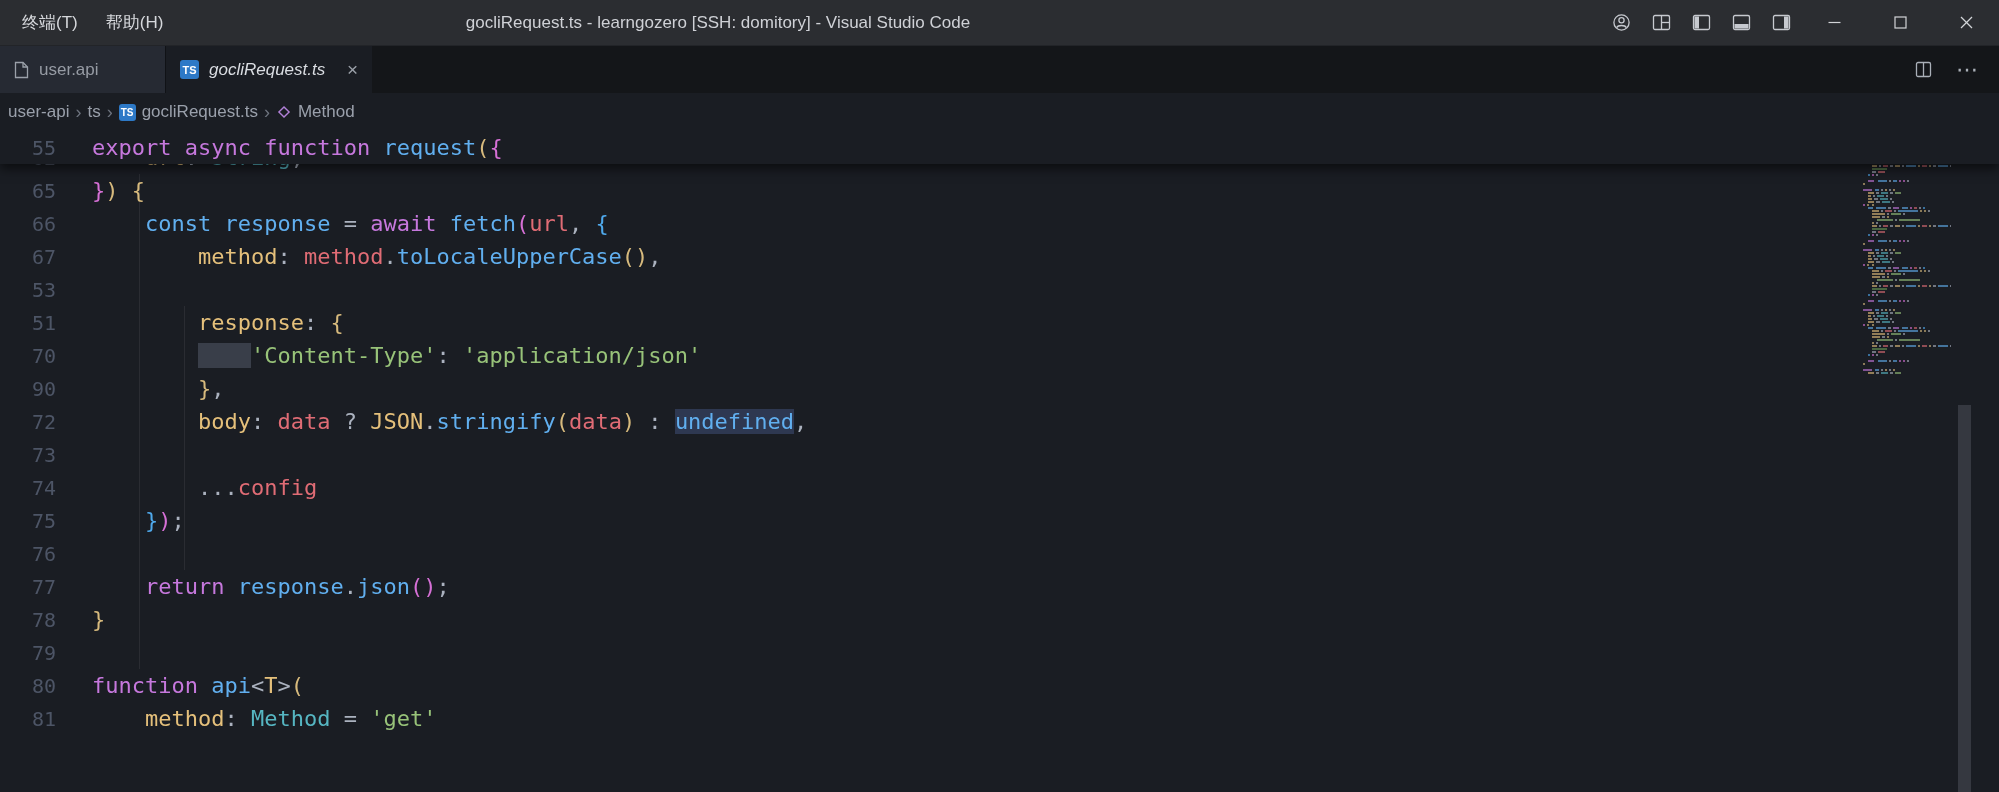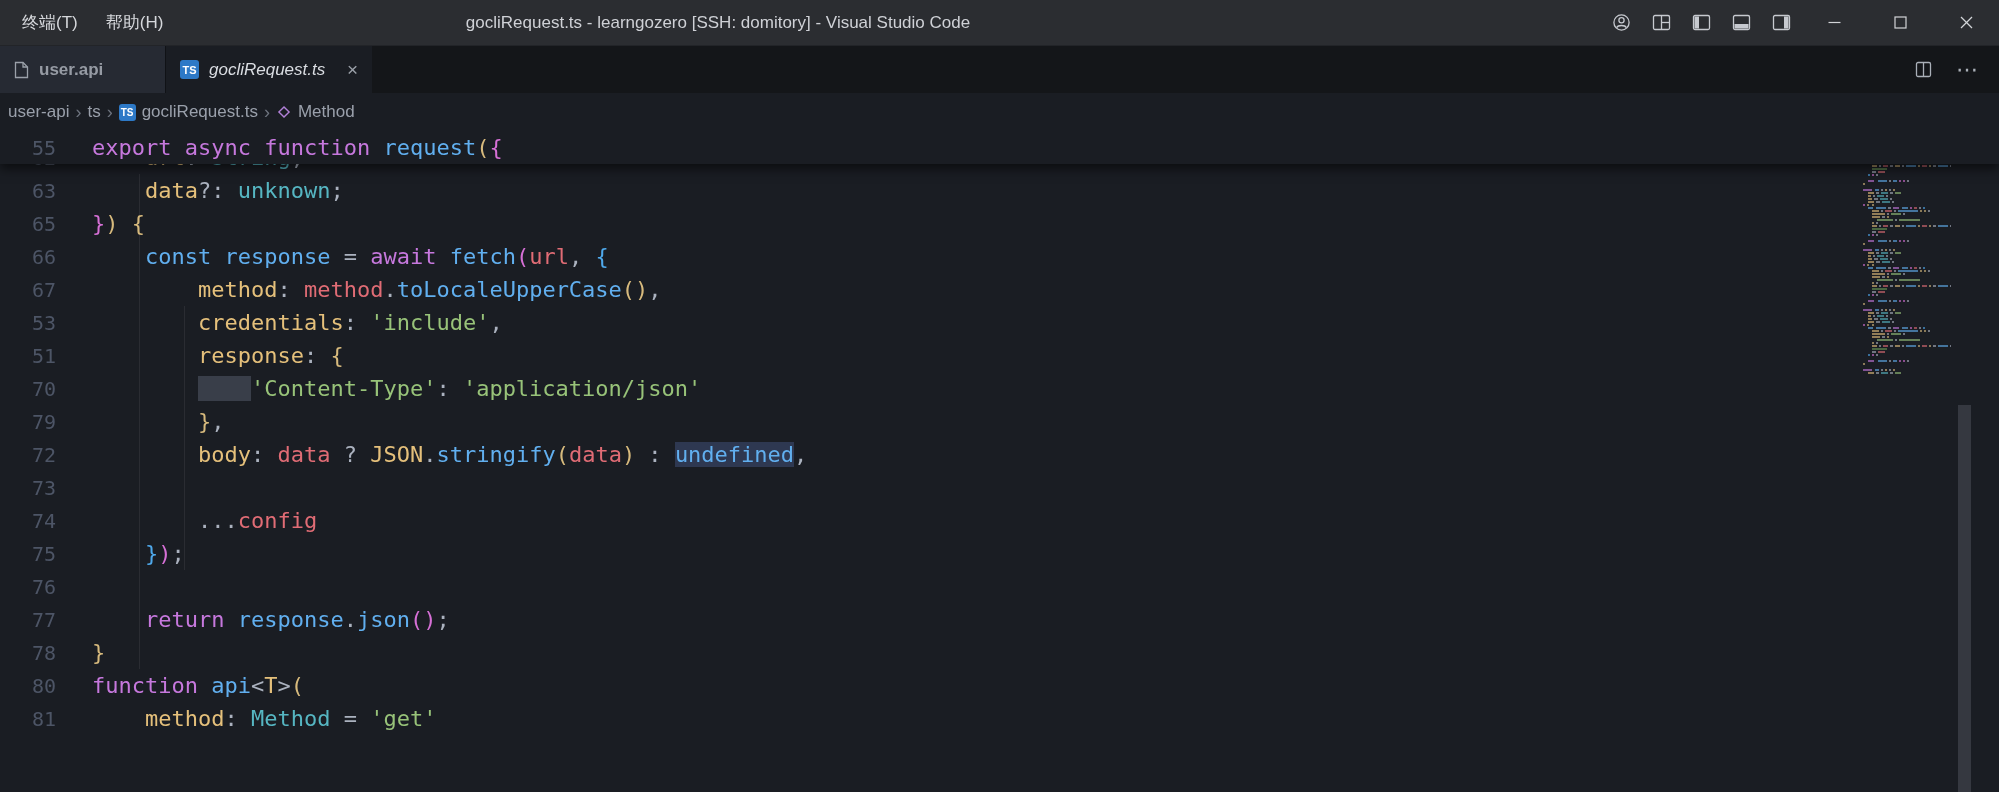--- a/index.html
+++ b/index.html
@@ -13,21 +13,21 @@
   .menu-item { padding:0 14px; display:flex; align-items:center; height:100%; cursor:default; }
   .window-title { position:absolute; left:718px; transform:translateX(-50%);
                   white-space:nowrap; color:#cfd1d6; }
   .tb-right { margin-left:auto; display:flex; align-items:center; height:100%; }
   .tb-icon { width:40px; height:100%; display:flex; align-items:center; justify-content:center; }
   .win-btn { width:66px; height:100%; display:flex; align-items:center; justify-content:center; }
 
   
   .tabbar { height:47px; background:#141619; display:flex; align-items:stretch; position:relative; }
   .tab { display:flex; align-items:center; padding:0 14px; gap:10px; font-size:17px; cursor:default; }
-  .tab.inactive { background:#262a33; color:#969ba4; width:166px; border-right:1px solid #101216;font-weight:bold; }
+  .tab.inactive { background:#262a33; color:#969ba4; width:166px; border-right:1px solid #101216; }
   .tab.active   { background:#1a1d23; color:#dadde2; width:206px; }
   .tab.active .tab-label { font-style:italic; }
   .tab-close { margin-left:auto; color:#9aa0a8; font-size:19px; line-height:1; }
   .ts-badge { width:19px; height:19px; border-radius:3px; background:#2d79c7; color:#ffffff;
               font-weight:bold; font-size:11px; display:flex; align-items:center; justify-content:center; flex:none; }
   .ts-badge.small { width:17px; height:17px; font-size:10px; }
   .tab-actions { margin-left:auto; display:flex; align-items:center; padding-right:14px; gap:8px; }
   .tab-action { width:36px; height:36px; display:flex; align-items:center; justify-content:center;
                 color:#aab0b8; font-size:22px; }
 
@@ -173,35 +173,35 @@
     <span>Method</span>
   </span>
 </div>
 
 <div class="editor">
   <div class="guide" id="guide-1"></div>
   <div class="guide" id="guide-2"></div>
 
   <div class="code">
       <div class="row"><span class="num">62</span><span class="txt"><span style="color: rgb(171, 178, 191);">    </span><span style="color: rgb(229, 192, 123);">url</span><span style="color: rgb(171, 178, 191);">: </span><span style="color: rgb(86, 182, 194);">string</span><span style="color: rgb(171, 178, 191);">;</span></span></div>
-      <div class="row"><span class="num">63</span><span class="txt"><span style="color: rgb(171, 178, 191);">    </span><span style="color: rgb(229, 192, 123);">data</span><span style="color: rgb(171, 178, 191);">?: </span><span style="color: rgb(86, 182, 194);">unknown</span><span style="color: rgb(171, 178, 191);">;</span></span></div>
       <div class="row"><span class="num">65</span><span class="txt"><span style="color: rgb(214, 112, 214);">}</span><span style="color: rgb(215, 186, 125);">)</span><span style="color: rgb(171, 178, 191);"> </span><span style="color: rgb(215, 186, 125);">{</span></span></div>
       <div class="row"><span class="num">66</span><span class="txt"><span style="color: rgb(171, 178, 191);">    </span><span style="color: rgb(97, 175, 239);">const</span><span style="color: rgb(171, 178, 191);"> </span><span style="color: rgb(97, 175, 239);">response</span><span style="color: rgb(171, 178, 191);"> = </span><span style="color: rgb(198, 120, 221);">await</span><span style="color: rgb(171, 178, 191);"> </span><span style="color: rgb(97, 175, 239);">fetch</span><span style="color: rgb(214, 112, 214);">(</span><span style="color: rgb(224, 108, 117);">url</span><span style="color: rgb(171, 178, 191);">, </span><span style="color: rgb(79, 169, 236);">{</span></span></div>
       <div class="row"><span class="num">67</span><span class="txt"><span style="color: rgb(171, 178, 191);">        </span><span style="color: rgb(229, 192, 123);">method</span><span style="color: rgb(171, 178, 191);">: </span><span style="color: rgb(224, 108, 117);">method</span><span style="color: rgb(171, 178, 191);">.</span><span style="color: rgb(97, 175, 239);">toLocaleUpperCase</span><span style="color: rgb(215, 186, 125);">(</span><span style="color: rgb(215, 186, 125);">)</span><span style="color: rgb(171, 178, 191);">,</span></span></div>
-      <div class="row"><span class="num">53</span><span class="txt"><span style="color: rgb(171, 178, 191);">        </span><span style="color: rgb(229, 192, 123);">credentials</span><span style="color: rgb(171, 178, 191);">: </span><span style="color: rgb(152, 195, 121);">'include'</span><span style="color: rgb(171, 178, 191);">,</span></span></div>
+      <div class="row"><span class="num">53</span></div>
       <div class="row"><span class="num">51</span><span class="txt"><span style="color: rgb(171, 178, 191);">        </span><span style="color: rgb(229, 192, 123);">response</span><span style="color: rgb(171, 178, 191);">: </span><span style="color: rgb(215, 186, 125);">{</span></span></div>
       <div class="row"><span class="num">70</span><span class="txt"><span style="color: rgb(171, 178, 191);">        </span><span style="color: rgb(171, 178, 191); background: rgba(125, 135, 155, 0.32);">    </span><span style="color: rgb(152, 195, 121);">'Content-Type'</span><span style="color: rgb(171, 178, 191);">: </span><span style="color: rgb(152, 195, 121);">'application/json'</span></span></div>
-      <div class="row"><span class="num">79</span><span class="txt"><span style="color: rgb(171, 178, 191);">        </span><span style="color: rgb(215, 186, 125);">}</span><span style="color: rgb(171, 178, 191);">,</span></span></div>
+      <div class="row"><span class="num">90</span><span class="txt"><span style="color: rgb(171, 178, 191);">        </span><span style="color: rgb(215, 186, 125);">}</span><span style="color: rgb(171, 178, 191);">,</span></span></div>
       <div class="row"><span class="num">72</span><span class="txt"><span style="color: rgb(171, 178, 191);">        </span><span style="color: rgb(229, 192, 123);">body</span><span style="color: rgb(171, 178, 191);">: </span><span style="color: rgb(224, 108, 117);">data</span><span style="color: rgb(171, 178, 191);"> ? </span><span style="color: rgb(229, 192, 123);">JSON</span><span style="color: rgb(171, 178, 191);">.</span><span style="color: rgb(97, 175, 239);">stringify</span><span style="color: rgb(215, 186, 125);">(</span><span style="color: rgb(224, 108, 117);">data</span><span style="color: rgb(215, 186, 125);">)</span><span style="color: rgb(171, 178, 191);"> : </span><span style="color: rgb(97, 175, 239); background: rgba(92, 120, 190, 0.3);">undefined</span><span style="color: rgb(171, 178, 191);">,</span></span></div>
       <div class="row"><span class="num">73</span></div>
       <div class="row"><span class="num">74</span><span class="txt"><span style="color: rgb(171, 178, 191);">        </span><span style="color: rgb(171, 178, 191);">...</span><span style="color: rgb(224, 108, 117);">config</span></span></div>
       <div class="row"><span class="num">75</span><span class="txt"><span style="color: rgb(171, 178, 191);">    </span><span style="color: rgb(79, 169, 236);">}</span><span style="color: rgb(214, 112, 214);">)</span><span style="color: rgb(171, 178, 191);">;</span></span></div>
       <div class="row"><span class="num">76</span><span class="txt"></span></div>
       <div class="row"><span class="num">77</span><span class="txt"><span style="color: rgb(171, 178, 191);">    </span><span style="color: rgb(198, 120, 221);">return</span><span style="color: rgb(171, 178, 191);"> </span><span style="color: rgb(97, 175, 239);">response</span><span style="color: rgb(171, 178, 191);">.</span><span style="color: rgb(97, 175, 239);">json</span><span style="color: rgb(214, 112, 214);">(</span><span style="color: rgb(214, 112, 214);">)</span><span style="color: rgb(171, 178, 191);">;</span></span></div>
       <div class="row"><span class="num">78</span><span class="txt"><span style="color: rgb(215, 186, 125);">}</span></span></div>
+      <div class="row"><span class="num">79</span><span class="txt"></span></div>
       <div class="row"><span class="num">80</span><span class="txt"><span style="color: rgb(198, 120, 221);">function</span><span style="color: rgb(171, 178, 191);"> </span><span style="color: rgb(97, 175, 239);">api</span><span style="color: rgb(171, 178, 191);">&lt;</span><span style="color: rgb(229, 192, 123);">T</span><span style="color: rgb(171, 178, 191);">&gt;</span><span style="color: rgb(215, 186, 125);">(</span></span></div>
       <div class="row"><span class="num">81</span><span class="txt"><span style="color: rgb(171, 178, 191);">    </span><span style="color: rgb(229, 192, 123);">method</span><span style="color: rgb(171, 178, 191);">: </span><span style="color: rgb(86, 182, 194);">Method</span><span style="color: rgb(171, 178, 191);"> = </span><span style="color: rgb(152, 195, 121);">'get'</span></span></div>
     </div>
 
   <div class="sticky">
     <div class="row">
       <span class="num">55</span>
       <span class="txt"><span style="color: rgb(198, 120, 221);">export</span><span style="color: rgb(171, 178, 191);"> </span><span style="color: rgb(198, 120, 221);">async</span><span style="color: rgb(171, 178, 191);"> </span><span style="color: rgb(198, 120, 221);">function</span><span style="color: rgb(171, 178, 191);"> </span><span style="color: rgb(97, 175, 239);">request</span><span style="color: rgb(215, 186, 125);">(</span><span style="color: rgb(214, 112, 214);">{</span></span>
     </div>
   </div>

